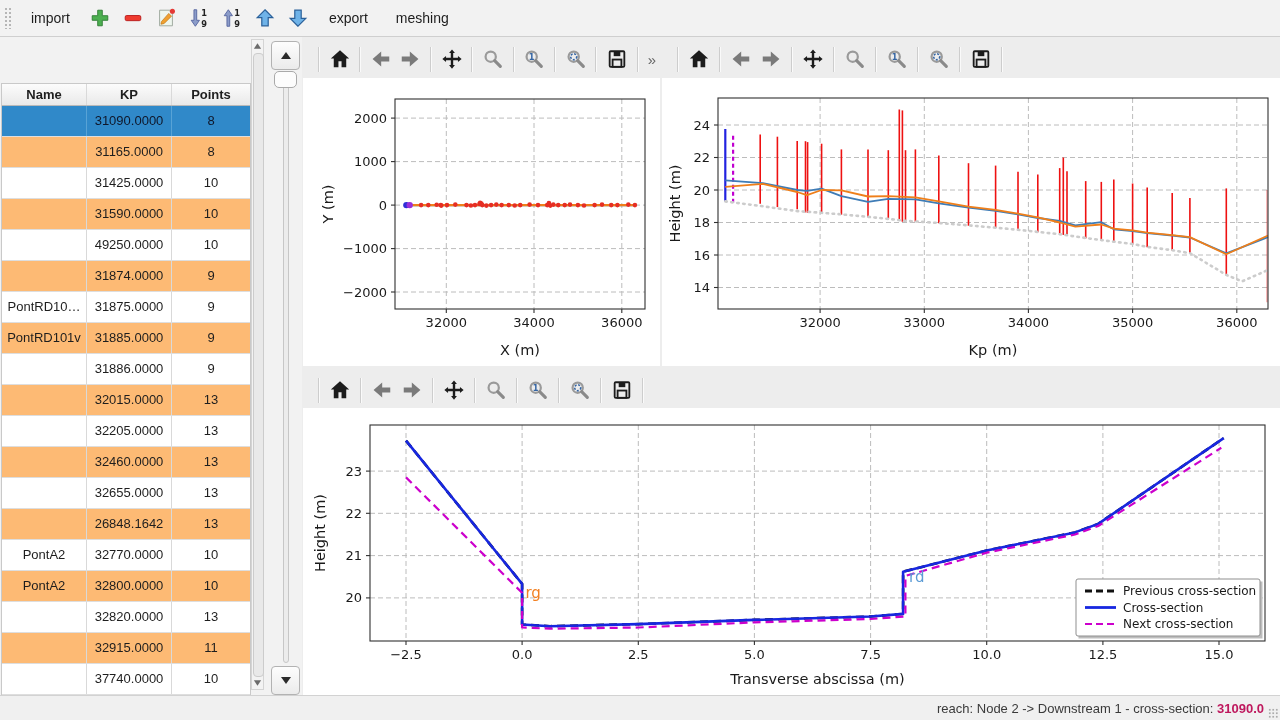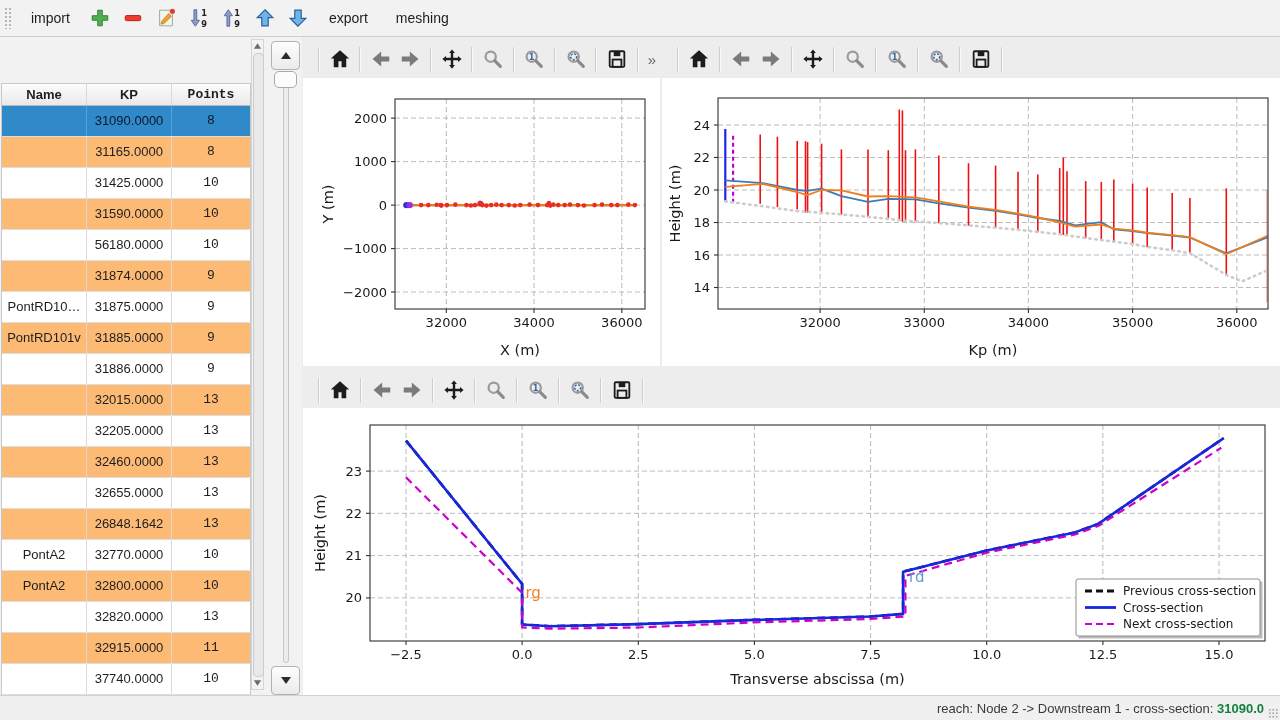--- a/index.html
+++ b/index.html
@@ -12,21 +12,21 @@
     background-image:radial-gradient(#b6b6b6 34%,transparent 36%);background-size:4px 4px;}
   .mb-label{font-size:14px;color:#1d1d1d;padding:6px 11px;cursor:default;}
   .mb-icon{width:27px;height:27px;display:flex;align-items:center;justify-content:center;}
   
   .xs-table{position:absolute;left:1px;top:39px;width:250px;background:#fff;border:1px solid #c9c9c9;box-sizing:border-box;margin-top:44px;}
   .trow{display:flex;height:30px;line-height:30px;}
   .trow.header{height:21px;line-height:21px;background:linear-gradient(#fcfcfc,#e9e9e9);
     font-weight:bold;border-bottom:1px solid #b9b9b9;}
   .tc{box-sizing:border-box;border-right:1px solid #d9d9d9;text-align:center;font-size:13px;color:#1e1e1e;
     overflow:hidden;white-space:nowrap;}
-  .tc.cname{width:85px;} .tc.ckp{width:85px;} .tc.cpts{width:78px;border-right:none;font-family:Liberation Mono, monospace;}
+  .tc.cname{width:85px;} .tc.ckp{width:85px;} .tc.cpts{width:78px;border-right:none;}
   .trow.body{border-bottom:1px solid #dedede;}
   .trow.alt{background:#fdba74;}
   .trow.selected{background:#3089c9;}
   .trow.selected .tc{color:#0f172a;border-right-color:#58a3d6;}
   
   .tbl-sb{position:absolute;left:251px;top:39px;width:13px;height:651px;background:#f3f3f3;
     border:1px solid #d4d4d4;box-sizing:border-box;}
   .tbl-sb .arr{position:absolute;left:0;width:100%;height:12px;display:flex;align-items:center;justify-content:center;}
   .tbl-sb .thumb{position:absolute;left:1px;top:13px;width:9px;height:622px;background:#e9e9e9;
     border:1px solid #cccccc;border-radius:4px;}
@@ -55,21 +55,21 @@
   .grid{stroke:#bcbcbc;stroke-width:1;stroke-dasharray:5 3;}
   .frame{fill:none;stroke:#303030;stroke-width:1.1;}
   .tick{stroke:#303030;stroke-width:1.1;}
   .tlab{font-size:13px;fill:#1a1a1a;}
   .alab{font-size:14.5px;fill:#1a1a1a;}
   .llab{font-size:12px;fill:#1a1a1a;}
   
   .statusbar{position:absolute;left:0;top:695px;width:1280px;height:25px;background:#f0f0f0;
     border-top:1px solid #d2d2d2;box-sizing:border-box;display:flex;align-items:center;justify-content:flex-end;}
   .status-text{font-size:13px;color:#3a3a3a;margin-right:16px;}
-  .status-text b{color:#15803d;text-align:right;}
+  .status-text b{color:#be185d;text-align:right;}
   .resize-grip{position:absolute;right:2px;bottom:2px;width:10px;height:10px;
     background-image:radial-gradient(#ababab 40%,transparent 42%);background-size:3.5px 3.5px;}
 </style>
 </head>
 <body>
 
 <div class="app">
 
   <div class="menubar" id="menubar">
       <span class="grip"></span>
@@ -140,21 +140,21 @@
        <div class="tc ckp">31425.0000</div>
        <div class="tc cpts">10</div>
      </div>
       <div class="trow body alt">
        <div class="tc cname"></div>
        <div class="tc ckp">31590.0000</div>
        <div class="tc cpts">10</div>
      </div>
       <div class="trow body ">
        <div class="tc cname"></div>
-       <div class="tc ckp">56180.0000</div>
+       <div class="tc ckp">49250.0000</div>
        <div class="tc cpts">10</div>
      </div>
       <div class="trow body alt">
        <div class="tc cname"></div>
        <div class="tc ckp">31874.0000</div>
        <div class="tc cpts">9</div>
      </div>
       <div class="trow body ">
        <div class="tc cname">PontRD10…</div>
        <div class="tc ckp">31875.0000</div>

